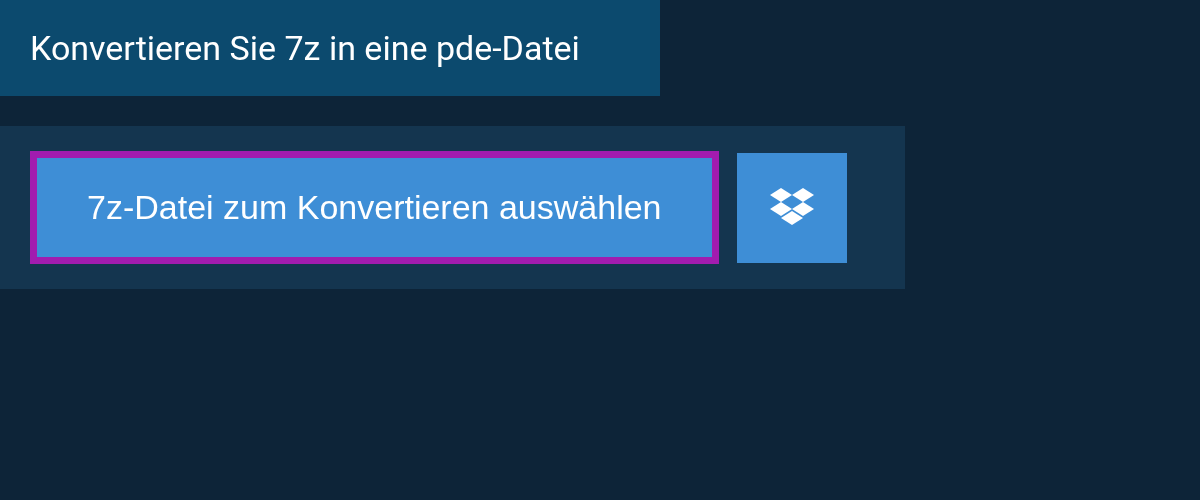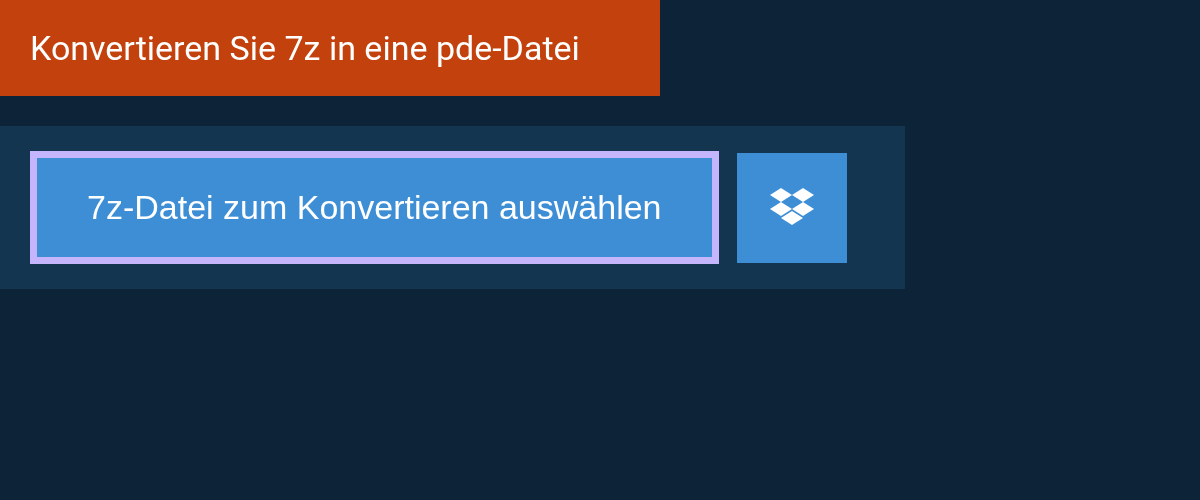--- a/index.html
+++ b/index.html
@@ -8,41 +8,41 @@
       box-sizing: border-box;
     }
     body {
       width: 1200px;
       height: 500px;
       background-color: #0d2438;
       font-family: -apple-system, BlinkMacSystemFont, "Segoe UI", Roboto, Helvetica, Arial, sans-serif;
       overflow: hidden;
     }
     .header-bar {
-      background-color: #c2410c;
+      background-color: #0c4a6e;
       padding: 28px 30px;
       display: inline-block;
       min-width: 660px;
     }
     .header-title {
       color: #ffffff;
       font-size: 34px;
       font-weight: 400;
     }
     .content-panel {
       background-color: #14354f;
       margin-top: 30px;
       padding: 25px 30px;
       display: flex;
       align-items: center;
       gap: 18px;
       width: 905px;
     }
     .file-select-wrapper {
-      border: 7px solid #c4b5fd;
+      border: 7px solid #a21caf;
       display: flex;
       flex: 0 0 auto;
     }
     .file-select-button {
       background-color: #3e8ed6;
       color: #ffffff;
       border: none;
       font-size: 34px;
       font-weight: 400;
       padding: 30px 50px;

